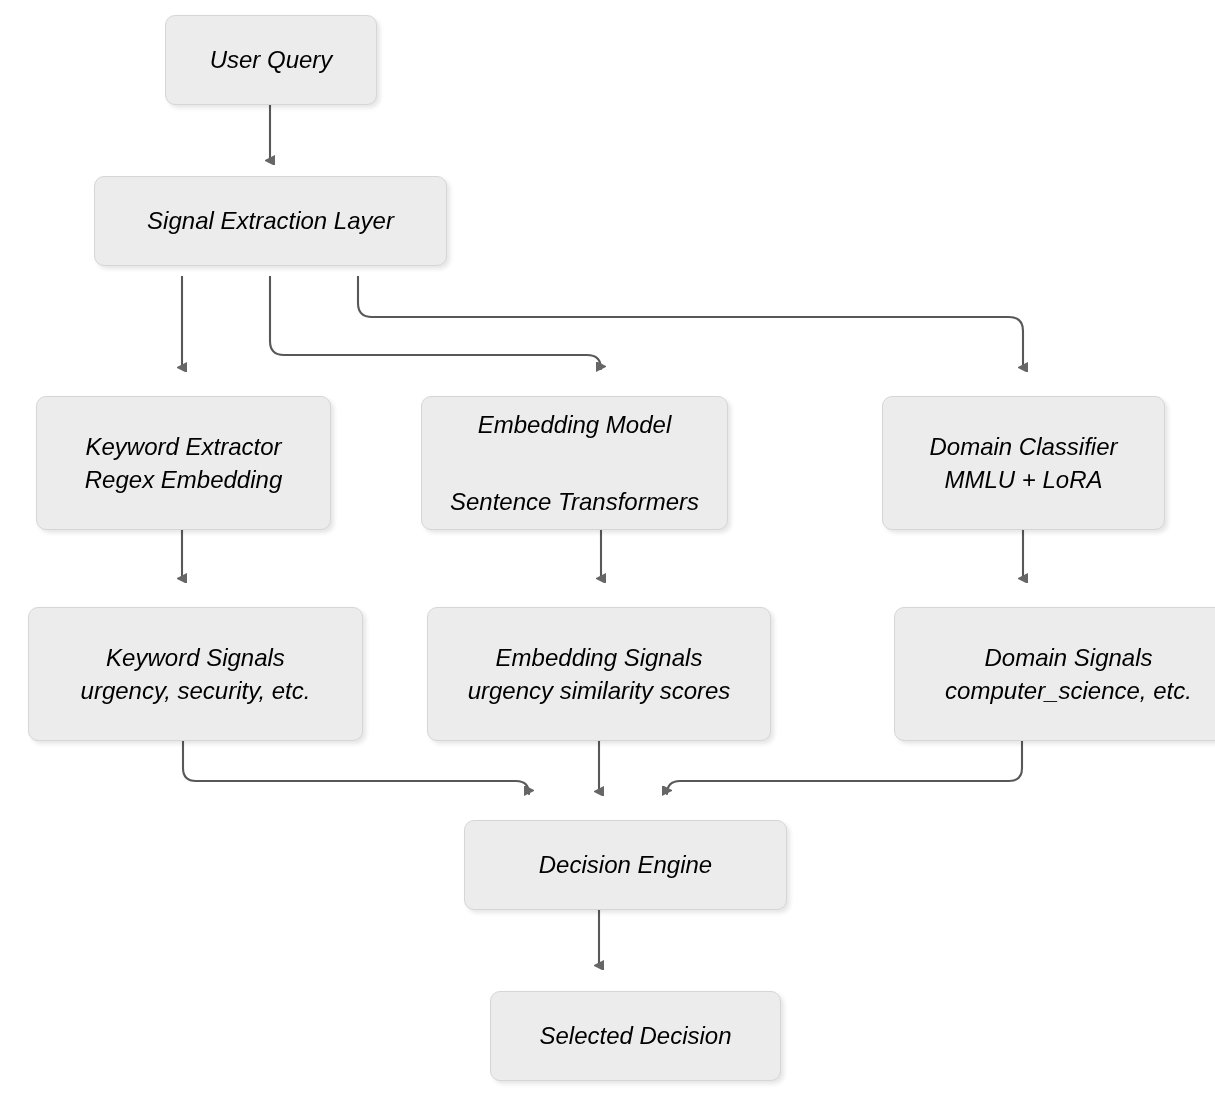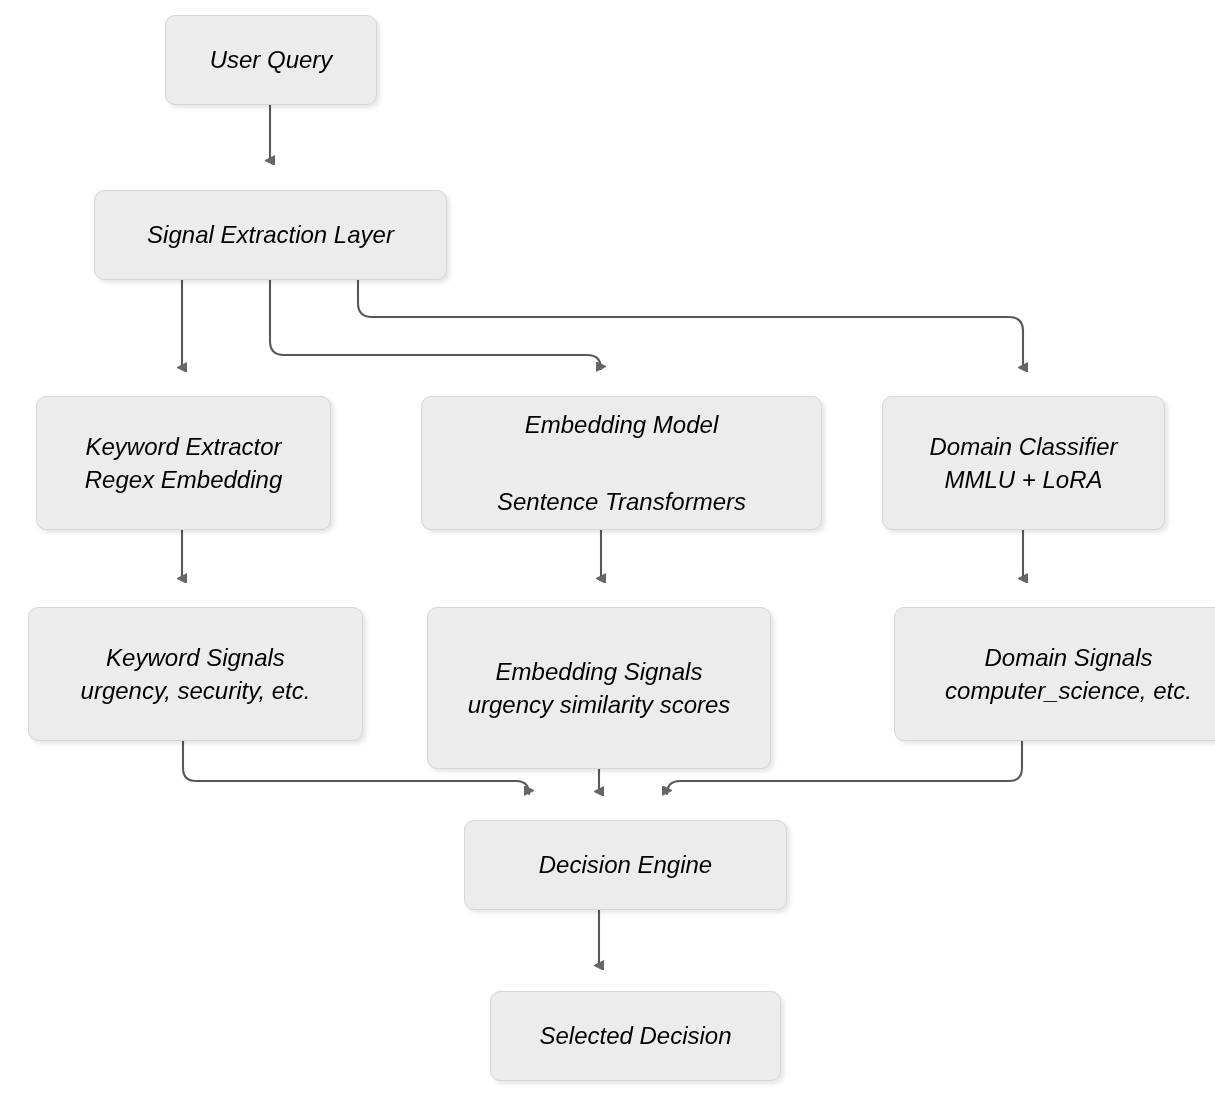--- a/index.html
+++ b/index.html
@@ -80,45 +80,45 @@
       <path d="M 1022 741 L 1022 768 Q 1022 781 1009 781 L 680 781 Q 667 781 667 794 L 667 791" marker-end="url(#arrowhead)"></path>
 
       <path d="M 599 910 L 599 965" marker-end="url(#arrowhead)"></path>
     </g>
   </svg>
 
   <div class="node" style="left:165px; top:15px; width:212px; height:90px;">
     <span>User Query</span>
   </div>
 
-  <div class="node" style="left:94px; top:190px; width:353px; height:90px;">
+  <div class="node" style="left:94px; top:176px; width:353px; height:90px;">
     <span>Signal Extraction Layer</span>
   </div>
 
   <div class="node" style="left:36px; top:396px; width:295px; height:134px;justify-content:center;">
     <span>Keyword Extractor</span>
     <span class="line2">Regex Embedding</span>
   </div>
 
-  <div class="node" style="left:421px; top:396px; width:401px; height:134px;gap:44px;">
+  <div class="node" style="left:421px; top:396px; width:307px; height:134px;gap:44px;">
     <span>Embedding Model</span>
     <span class="line2">Sentence Transformers</span>
   </div>
 
   <div class="node" style="left:882px; top:396px; width:283px; height:134px;">
     <span>Domain Classifier</span>
     <span class="line2">MMLU + LoRA</span>
   </div>
 
   <div class="node" style="left:28px; top:607px; width:335px; height:134px;">
     <span>Keyword Signals</span>
     <span class="line2">urgency, security, etc.</span>
   </div>
 
-  <div class="node" style="left:427px; top:607px; width:344px; height:162px;">
+  <div class="node" style="left:427px; top:607px; width:344px; height:134px;">
     <span>Embedding Signals</span>
     <span class="line2">urgency similarity scores</span>
   </div>
 
   <div class="node" style="left:847px; top:607px; width:349px; height:134px;margin-left:47px;">
     <span>Domain Signals</span>
     <span class="line2">computer_science, etc.</span>
   </div>
 
   <div class="node" style="left:464px; top:820px; width:323px; height:90px;">

